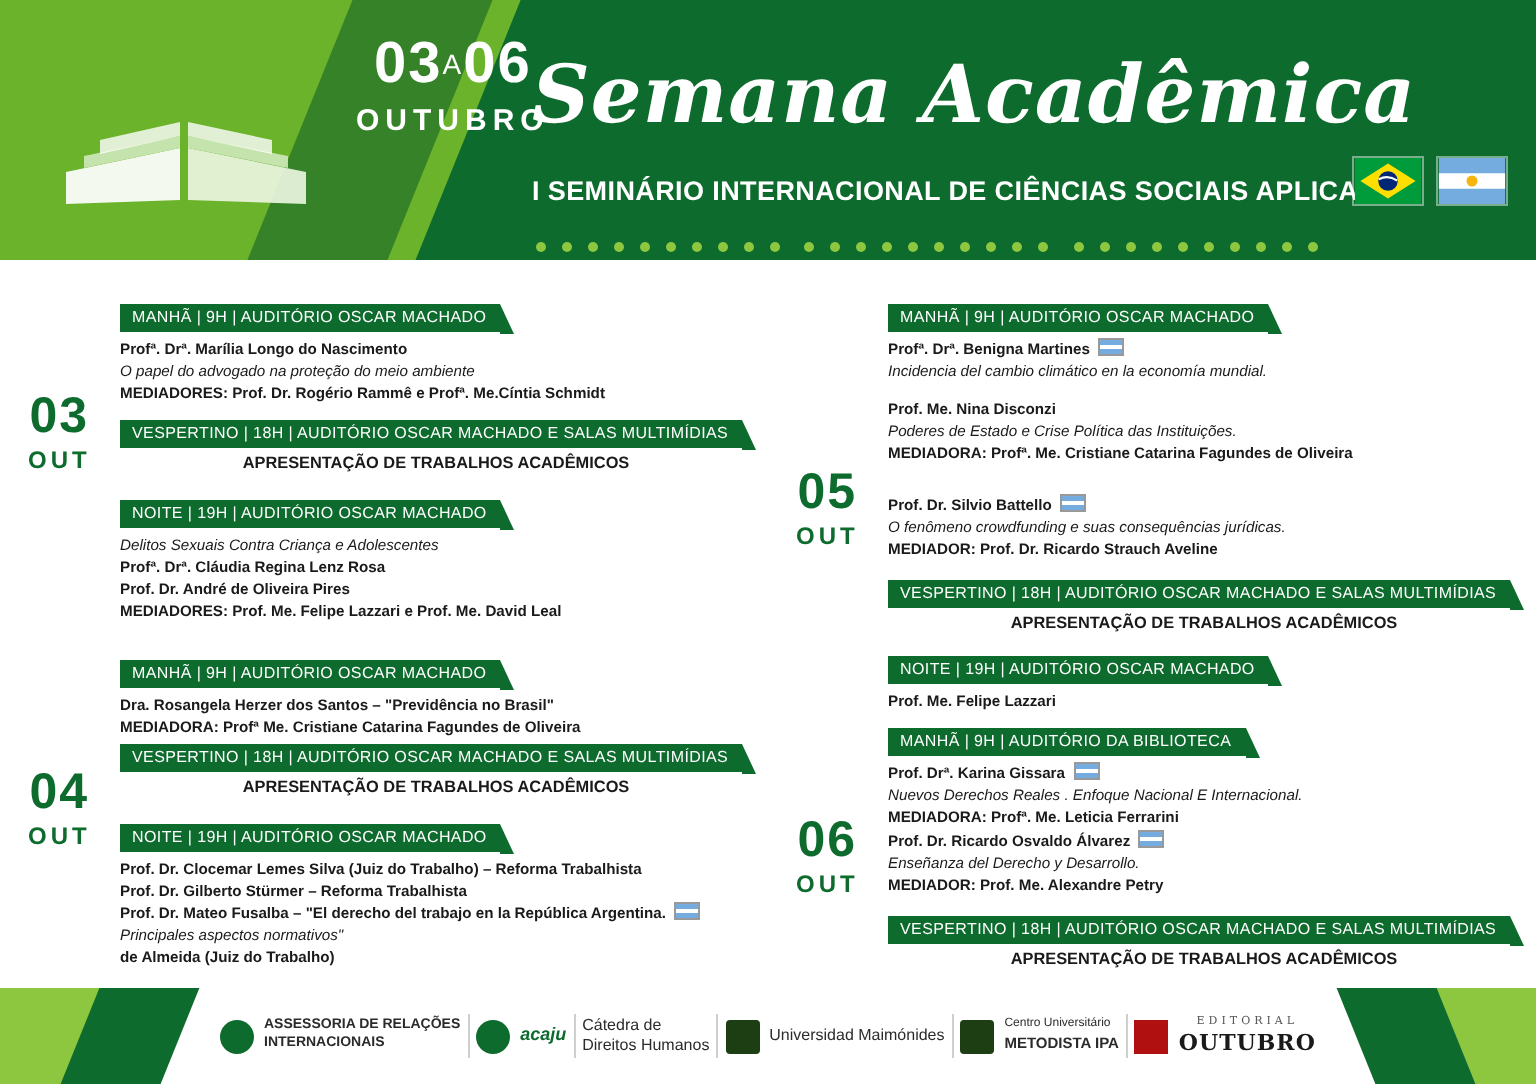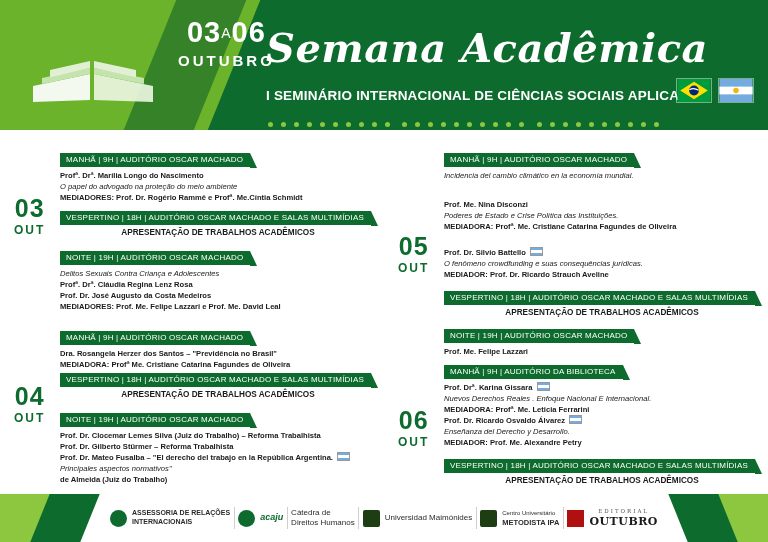--- a/index.html
+++ b/index.html
@@ -271,21 +271,21 @@
       <div class="block" style="left:60px; top:72px; width:316px;">
         <div class="bar green">VESPERTINO | 18H | AUDITÓRIO OSCAR MACHADO E SALAS MULTIMÍDIAS</div>
         <div class="apres">APRESENTAÇÃO DE TRABALHOS ACADÊMICOS</div>
       </div>
 
       <div class="block" style="left:60px; top:112px; width:316px;">
         <div class="bar green">NOITE | 19H | AUDITÓRIO OSCAR MACHADO</div>
         <div class="lines">
           <div class="ln i">Delitos Sexuais Contra Criança e Adolescentes</div>
           <div class="ln b">Profª. Drª. Cláudia Regina Lenz Rosa</div>
-          <div class="ln b">Prof. Dr. José Augusto da Costa Medeiros</div>
+          <div class="ln b">Prof. Dr. André de Oliveira Pires</div>
           <div class="ln b">MEDIADORES: Prof. Me. Felipe Lazzari e Prof. Me. David Leal</div>
         </div>
       </div>
 
       <div class="day-label" style="left:14px; top:250px;">
         <div class="day-num">04</div>
         <div class="day-mon">OUT</div>
       </div>
 
       <div class="block" style="left:60px; top:192px; width:316px;">
@@ -316,20 +316,21 @@
     <div class="col col-right">
 
       <div class="day-label" style="left:14px; top:100px;">
         <div class="day-num">05</div>
         <div class="day-mon">OUT</div>
       </div>
 
       <div class="block" style="left:60px; top:14px; width:316px;">
         <div class="bar green">MANHÃ | 9H | AUDITÓRIO OSCAR MACHADO</div>
         <div class="lines">
+          <div class="ln b"><span>Profª. Drª. Benigna Martines</span><span class="flag-inline fl-ar"></span></div>
           <div class="ln i">Incidencia del cambio climático en la economía mundial.</div>
         </div>
       </div>
 
       <div class="block" style="left:60px; top:62px; width:316px;">
         <div class="lines">
           <div class="ln b">Prof. Me. Nina Disconzi</div>
           <div class="ln i">Poderes de Estado e Crise Política das Instituições.</div>
           <div class="ln b">MEDIADORA: Profª. Me. Cristiane Catarina Fagundes de Oliveira</div>
         </div>

